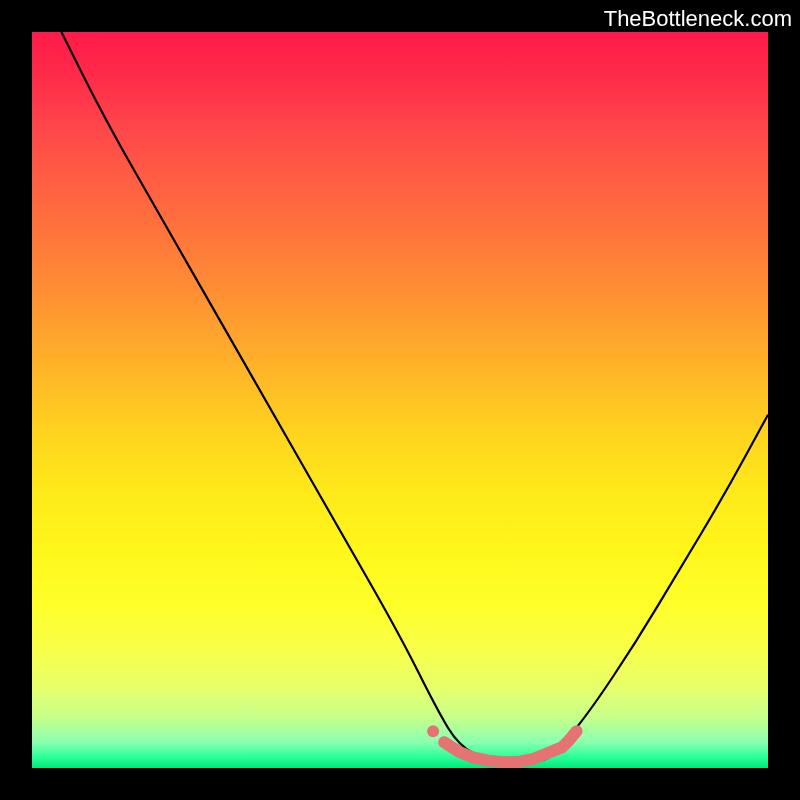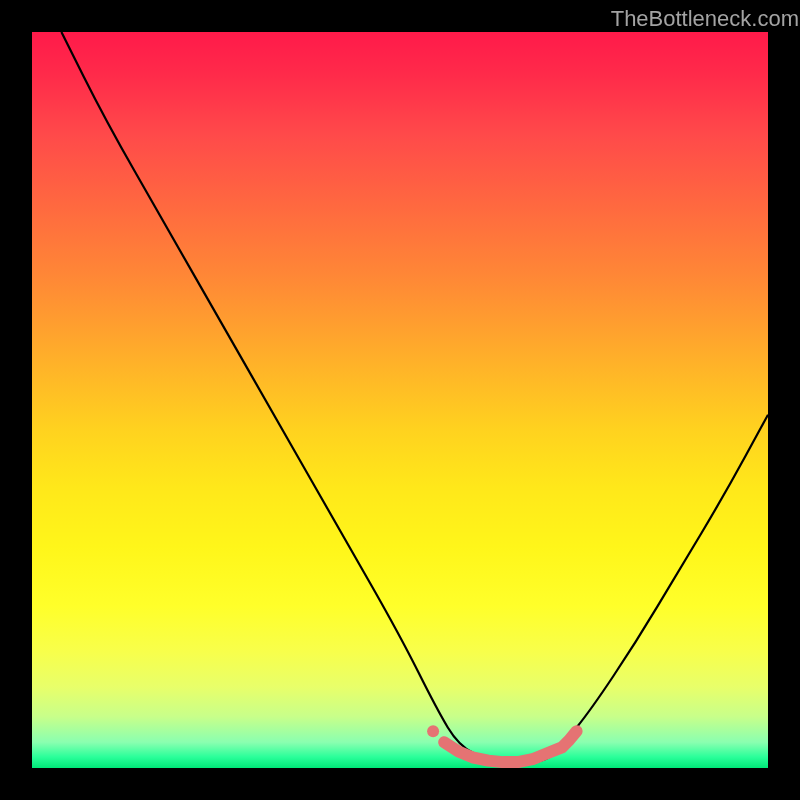--- a/index.html
+++ b/index.html
@@ -7,22 +7,22 @@
     width: 800px;
     height: 800px;
     background: #000;
     position: relative;
     font-family: Arial, sans-serif;
     overflow: hidden;
   }
   .watermark {
     position: absolute;
     top: 6px;
-    right: 1px;
-    color: #a3a3a3;
+    right: 8px;
+    color: #ffffff;
     font-size: 22px;
     font-weight: 500;
     z-index: 10;
   }
   .plot-area {
     position: absolute;
     left: 32px;
     top: 32px;
     width: 736px;
     height: 736px;

